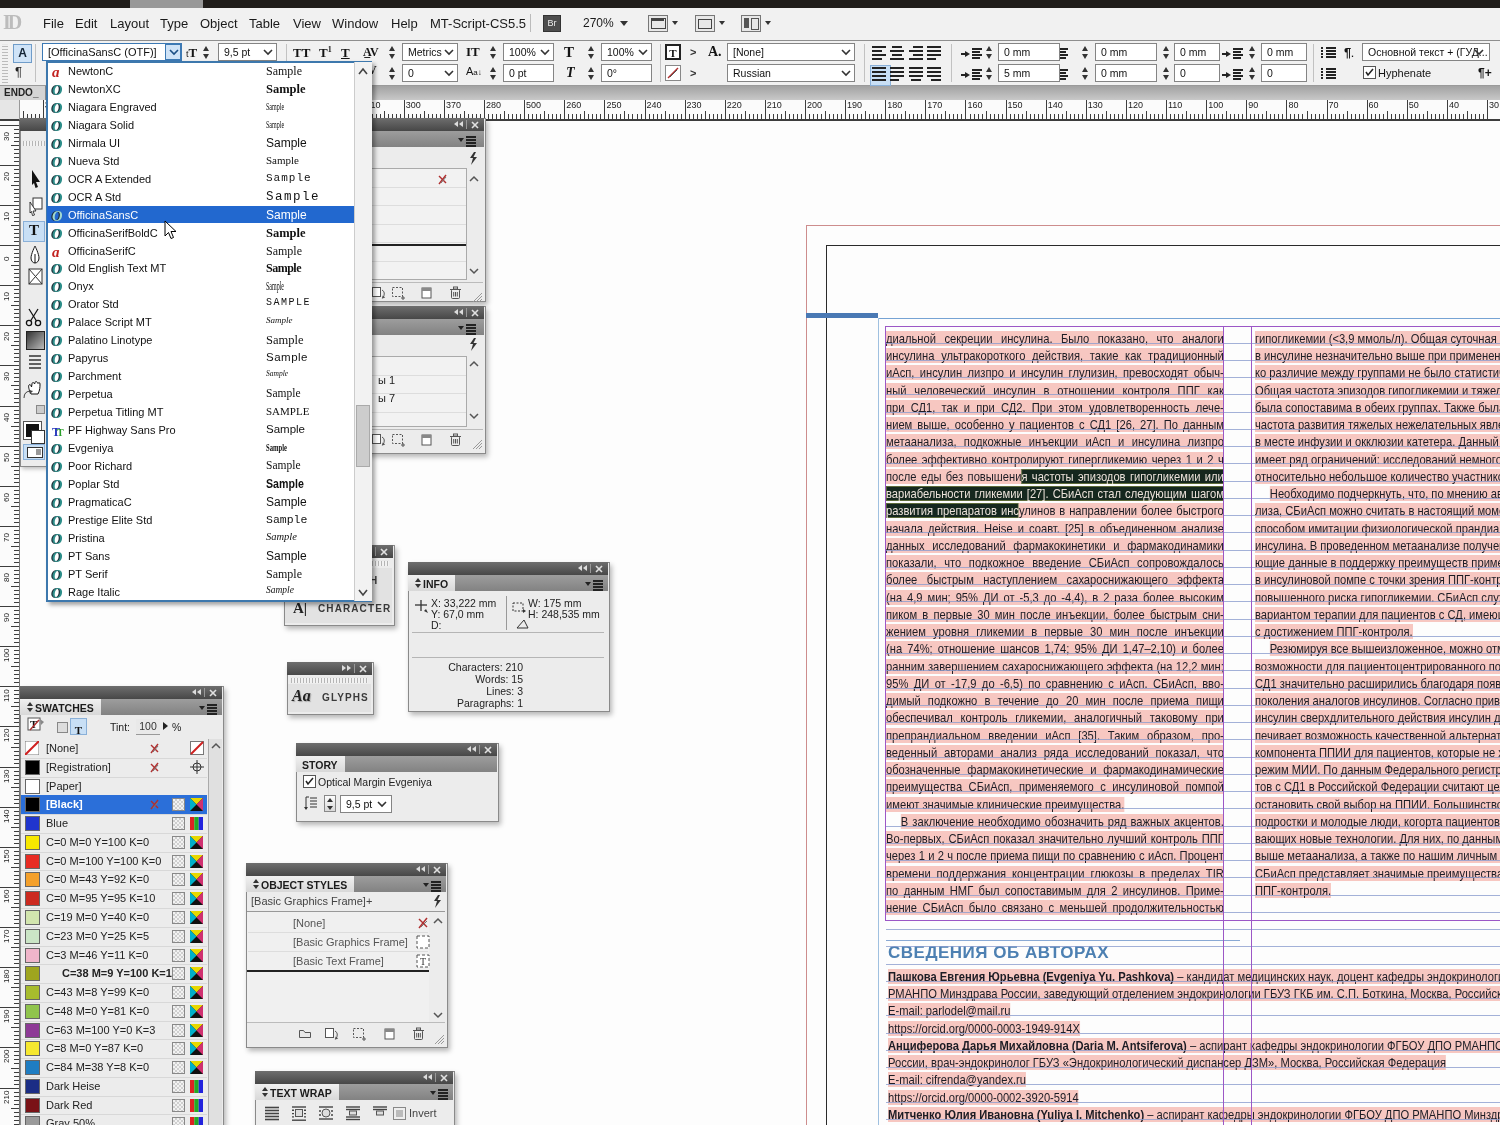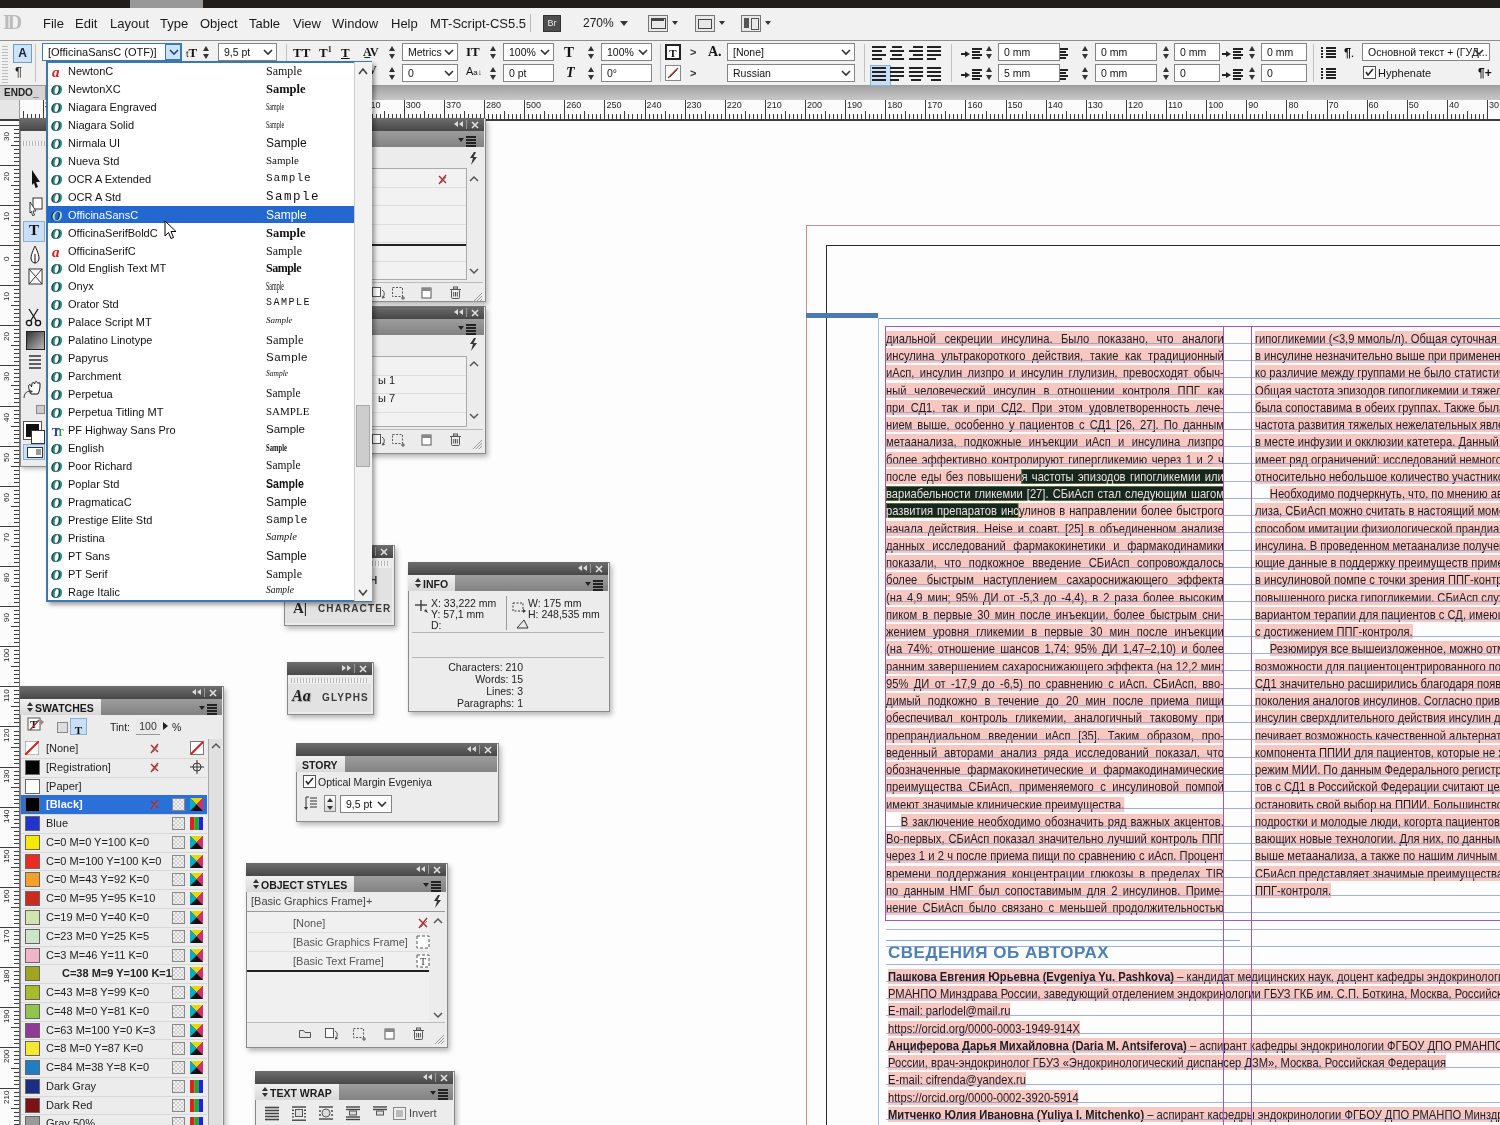--- a/index.html
+++ b/index.html
@@ -1407,21 +1407,21 @@
     <div style="position:absolute;left:0;top:9px;width:10px;height:1.5px;background:#222"></div>
   </div>
 <div class="a" style="left:415px;top:600px;z-index:11">
     <svg width="13" height="14">
       <line x1="6" y1="0" x2="6" y2="11" stroke="#333" stroke-width="1.3"></line>
       <line x1="0" y1="5" x2="12" y2="5" stroke="#333" stroke-width="1.3"></line>
       <polygon points="9,11 13,13 11,9" fill="#333"></polygon>
     </svg>
   </div>
 <div class="lrow" style="left:431px;top:597px;font-size:10.5px">X: 33,222 mm</div>
-<div class="lrow" style="left:431px;top:608px;font-size:10.5px">Y: 57,1 mm</div>
+<div class="lrow" style="left:431px;top:608px;font-size:10.5px">Y: 67,0 mm</div>
 <div class="lrow" style="left:431px;top:619px;font-size:10.5px">D:</div>
 <div class="a" style="left:506px;top:596px;width:1px;height:34px;background:#999;z-index:11"></div>
 <div class="a" style="left:512px;top:601px;z-index:11">
     <svg width="14" height="13">
       <rect x="1" y="2" width="10" height="8" fill="none" stroke="#333" stroke-dasharray="2,1.5"></rect>
       <polygon points="11,8 14,10 11,12" fill="#333"></polygon>
     </svg>
   </div>
 <div class="lrow" style="left:528px;top:597px;font-size:10.5px">W: 175 mm</div>
 <div class="lrow" style="left:528px;top:608px;font-size:10.5px">H: 248,535 mm</div>
@@ -1734,21 +1734,21 @@
 <div class="a" style="left:190px;top:1061.1px;width:13px;height:13px;z-index:11">
     <svg width="13" height="13">
       <rect x="0" y="0" width="13" height="13" fill="#111"></rect>
       <polygon points="0,0 13,0 6.5,6.5" fill="#e8d800"></polygon>
       <polygon points="0,0 0,13 6.5,6.5" fill="#00b0c8"></polygon>
       <polygon points="13,0 13,13 6.5,6.5" fill="#d03070"></polygon>
     </svg>
   </div>
 <div class="a" style="left:21px;top:1095.6px;width:186px;height:1px;background:#d8d8d8;z-index:10"></div>
 <div class="a" style="left:25px;top:1078.9px;width:13px;height:13px;background:#1b2d85;border:1px solid #666;z-index:11"></div>
-<div class="lrow" style="left:46px;top:1079.9px;color:#222;font-weight:normal;z-index:11">Dark Gray</div>
+<div class="lrow" style="left:46px;top:1079.9px;color:#222;font-weight:normal;z-index:11">Dark Heise</div>
 <div class="a" style="left:172px;top:1079.9px;width:11px;height:11px;border:1px solid #888;background:repeating-conic-gradient(#cfcfcf 0% 25%,#f2f2f2 0% 50%) 0 0/4px 4px;z-index:11"></div>
 <div class="a" style="left:190px;top:1079.9px;width:13px;height:13px;z-index:11">
     <svg width="13" height="13">
       <rect x="0" y="0" width="4.3" height="13" fill="#d22"></rect>
       <rect x="4.3" y="0" width="4.4" height="13" fill="#2a2"></rect>
       <rect x="8.7" y="0" width="4.3" height="13" fill="#22d"></rect>
     </svg>
   </div>
 <div class="a" style="left:21px;top:1114.4px;width:186px;height:1px;background:#d8d8d8;z-index:10"></div>
 <div class="a" style="left:25px;top:1097.6px;width:13px;height:13px;background:#7a1216;border:1px solid #666;z-index:11"></div>
@@ -2081,21 +2081,21 @@
 <div class="a" style="left:52px;top:386.1px;z-index:52"><span style="font:bold italic 14.5px 'Liberation Serif',serif;color:#2d8e8a;text-shadow:-1.2px -0.5px 0 #1d2e38">O</span></div>
 <div class="a" style="left:68px;top:388.1px;font-size:11px;color:#111;z-index:52;white-space:nowrap">Perpetua</div>
 <div class="a" style="left:266px;top:387.1px;color:#111;z-index:52;white-space:nowrap;font-family:'Liberation Serif',serif;font-size:11.5px">Sample</div>
 <div class="a" style="left:52px;top:404.1px;z-index:52"><span style="font:bold italic 14.5px 'Liberation Serif',serif;color:#2d8e8a;text-shadow:-1.2px -0.5px 0 #1d2e38">O</span></div>
 <div class="a" style="left:68px;top:406.1px;font-size:11px;color:#111;z-index:52;white-space:nowrap">Perpetua Titling MT</div>
 <div class="a" style="left:266px;top:405.1px;color:#111;z-index:52;white-space:nowrap;font-family:'Liberation Serif',serif;font-size:11px;text-transform:uppercase">Sample</div>
 <div class="a" style="left:52px;top:422.0px;z-index:52"><span style="font:bold 12px 'Liberation Serif',serif;color:#2233bb">T</span><span style="font:bold 10px 'Liberation Serif',serif;color:#2aa02a;margin-left:-3px">T</span></div>
 <div class="a" style="left:68px;top:424.0px;font-size:11px;color:#111;z-index:52;white-space:nowrap">PF Highway Sans Pro</div>
 <div class="a" style="left:266px;top:423.0px;color:#111;z-index:52;white-space:nowrap;font-size:11.5px">Sample</div>
 <div class="a" style="left:52px;top:439.9px;z-index:52"><span style="font:bold italic 14.5px 'Liberation Serif',serif;color:#2d8e8a;text-shadow:-1.2px -0.5px 0 #1d2e38">O</span></div>
-<div class="a" style="left:68px;top:441.9px;font-size:11px;color:#111;z-index:52;white-space:nowrap">English</div>
+<div class="a" style="left:68px;top:441.9px;font-size:11px;color:#111;z-index:52;white-space:nowrap">Evgeniya</div>
 <div class="a" style="left:266px;top:440.9px;color:#111;z-index:52;white-space:nowrap;font-family:'Liberation Serif',serif;font-weight:bold;font-size:11px;transform:scaleX(.6);transform-origin:left">Sample</div>
 <div class="a" style="left:52px;top:457.9px;z-index:52"><span style="font:bold italic 14.5px 'Liberation Serif',serif;color:#2d8e8a;text-shadow:-1.2px -0.5px 0 #1d2e38">O</span></div>
 <div class="a" style="left:68px;top:459.9px;font-size:11px;color:#111;z-index:52;white-space:nowrap">Poor Richard</div>
 <div class="a" style="left:266px;top:458.9px;color:#111;z-index:52;white-space:nowrap;font-family:'Liberation Serif',serif;font-size:11.5px">Sample</div>
 <div class="a" style="left:52px;top:475.8px;z-index:52"><span style="font:bold italic 14.5px 'Liberation Serif',serif;color:#2d8e8a;text-shadow:-1.2px -0.5px 0 #1d2e38">O</span></div>
 <div class="a" style="left:68px;top:477.8px;font-size:11px;color:#111;z-index:52;white-space:nowrap">Poplar Std</div>
 <div class="a" style="left:266px;top:476.8px;color:#111;z-index:52;white-space:nowrap;font-weight:bold;font-size:12.5px;transform:scaleX(.85);transform-origin:left">Sample</div>
 <div class="a" style="left:52px;top:493.8px;z-index:52"><span style="font:bold italic 14.5px 'Liberation Serif',serif;color:#2d8e8a;text-shadow:-1.2px -0.5px 0 #1d2e38">O</span></div>
 <div class="a" style="left:68px;top:495.8px;font-size:11px;color:#111;z-index:52;white-space:nowrap">PragmaticaC</div>
 <div class="a" style="left:266px;top:494.8px;color:#111;z-index:52;white-space:nowrap;font-size:12px">Sample</div>

